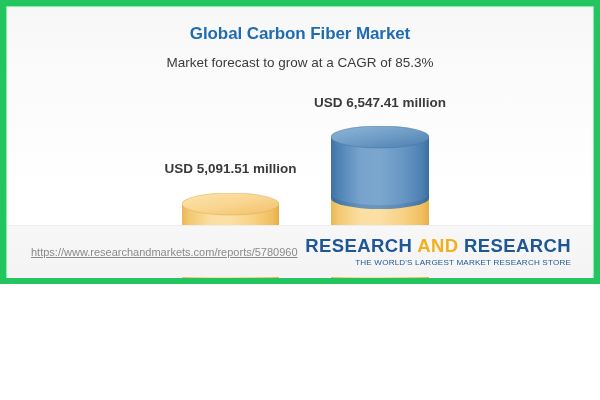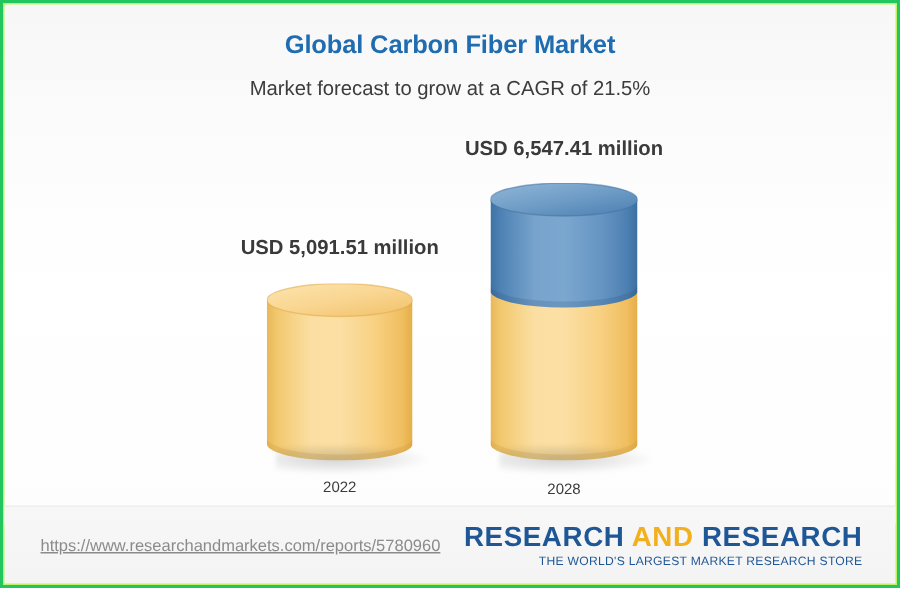--- a/index.html
+++ b/index.html
@@ -8,24 +8,24 @@
     background: #ffffff;
   }
   body {
     font-family: "Liberation Sans", sans-serif;
     -webkit-font-smoothing: antialiased;
   }
 
   .infographic {
     position: relative;
     width: 600px;
-    height: 392px;
+    height: 284px;
     box-sizing: border-box;
-    background: #bef264;
-    border: 2px solid #22c55e;
+    background: #86efac;
+    border: 6px solid #22c55e;
     overflow: hidden;
   }
 
   
   .canvas {
     position: absolute;
     left: 1px;
     top: 1px;
     right: 1px;
     height: 346px;
@@ -158,21 +158,21 @@
 </style>
 </head>
 <body>
 
 <div class="infographic">
 
   <div class="canvas"></div>
 
   <div class="header">
     <h1 class="chart-title">Global Carbon Fiber Market</h1>
-    <p class="chart-subtitle">Market forecast to grow at a CAGR of 21.5%</p>
+    <p class="chart-subtitle">Market forecast to grow at a CAGR of 85.3%</p>
   </div>
 
   <div class="plot">
 
     <div class="bar-group g2022">
 
       <div class="value-label">USD 5,091.51 million</div>
 
       <div class="cyl-wrap">
         <div class="cyl-shadow"></div>

